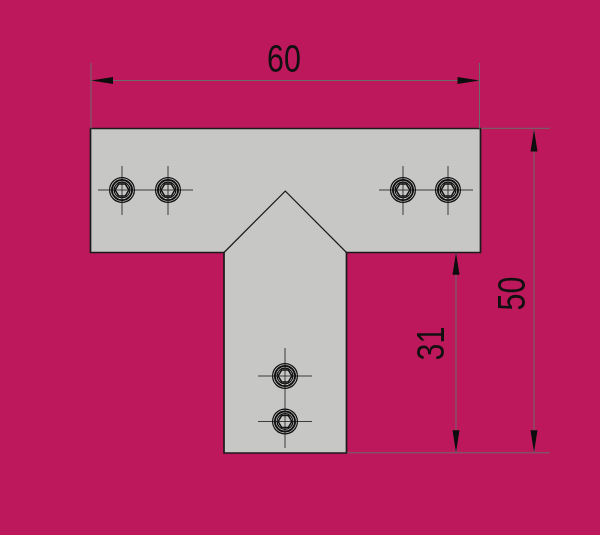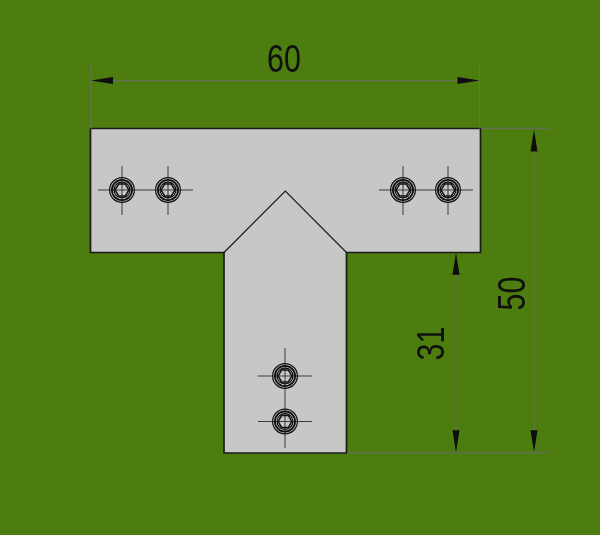--- a/index.html
+++ b/index.html
@@ -4,21 +4,21 @@
 <style>
   html, body {
     margin: 0;
     padding: 0;
     background: #ffffff;
   }
   .canvas {
     position: relative;
     width: 600px;
     height: 535px;
-    background: #4d7c0f;
+    background: #be185d;
     overflow: hidden;
     font-family: "Liberation Sans", sans-serif;
     text-align: center;
   }
   svg { display: block; }
   .dim-text {
     font-family: "Liberation Sans", sans-serif;
     font-size: 38px;
     fill: #101010;
   }

